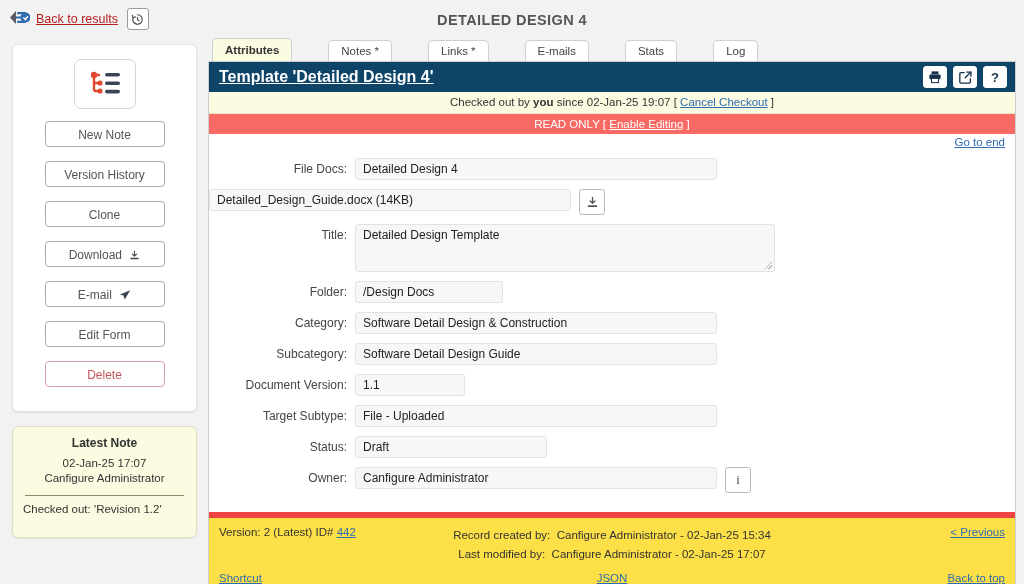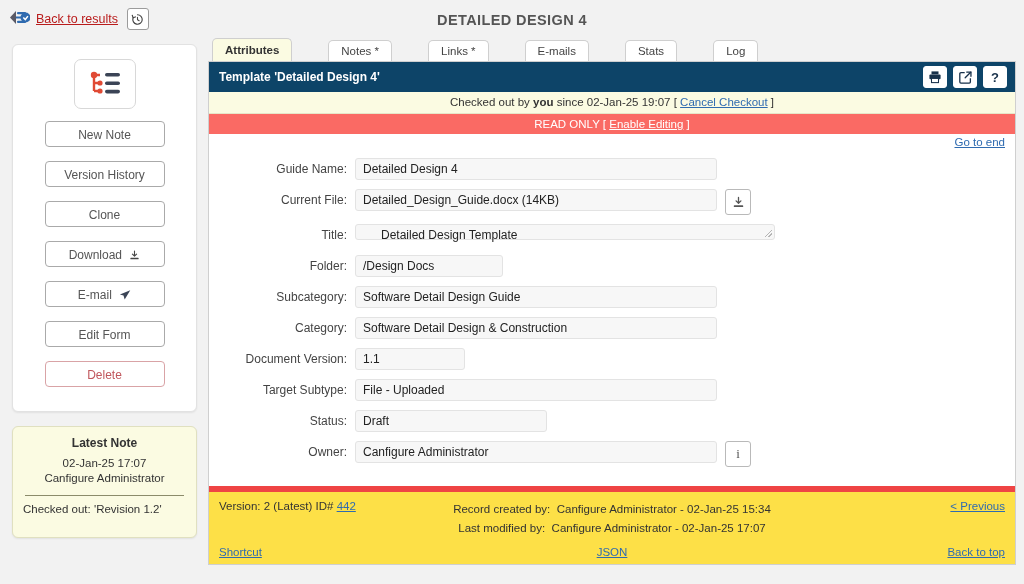--- a/index.html
+++ b/index.html
@@ -79,21 +79,21 @@
     white-space: nowrap;
   }
   .tab.active { background: #fbfbe2; font-weight: bold; color: #333; height: 23px; line-height: 22px; }
 
   .panel { border: 1px solid #cfcfcf; background: #fff; }
   .panel-header {
     background: #0d4468; color: #fff; height: 30px;
     display: flex; align-items: center; justify-content: space-between;
     padding: 0 8px 0 10px;
   }
-  .panel-header .ptitle { font-size: 12px; font-weight: bold; }
+  .panel-header .ptitle { font-size: 16px; font-weight: bold; text-decoration: underline; }
   .hdr-btns { display: flex; gap: 6px; }
   .hdr-btn {
     width: 24px; height: 22px; background: #fff; border: 1px solid #fff;
     border-radius: 3px; display: flex; align-items: center; justify-content: center;
     cursor: pointer; color: #17304a; font-size: 13px;
   }
 
   .bar-checkout {
     background: #fbfbe2; border-bottom: 1px solid #e6e6c8;
     text-align: center; font-size: 11.5px; color: #333;
@@ -115,21 +115,21 @@
     width: 146px; text-align: right; padding-right: 8px;
     font-size: 12px; color: #444; line-height: 22px; flex: none;
   }
   .finput {
     background: #f7f7f7; border: 1px solid #e3e3e3; border-radius: 3px;
     height: 22px; line-height: 20px; padding: 0 7px;
     font-size: 12px; color: #222; font-family: inherit;
   }
   .fta {
     background: #f7f7f7; border: 1px solid #e3e3e3; border-radius: 3px;
-    height: 16px; padding: 3px 25px; font-size: 12px; color: #222;
+    height: 48px; padding: 3px 7px; font-size: 12px; color: #222;
     position: relative; font-family: inherit;
   }
   .fta::after {
     content: ""; position: absolute; right: 2px; bottom: 2px;
     width: 7px; height: 7px;
     background:
       linear-gradient(135deg, transparent 45%, #b5b5b5 45%, #b5b5b5 56%, transparent 56%),
       linear-gradient(135deg, transparent 70%, #b5b5b5 70%, #b5b5b5 81%, transparent 81%);
   }
   .sq-btn {
@@ -272,53 +272,52 @@
         <span>READ ONLY [ </span><a>Enable Editing</a><span> ]</span>
       </div>
 
       <div class="goto-row">
         <a class="lnk goto-end">Go to end</a>
       </div>
 
       <div class="form">
 
         <div class="frow">
-          <div class="flabel">Guide Name:</div>
+          <div class="flabel">File Docs:</div>
           <div class="finput" style="width:362px">Detailed Design 4</div>
         </div>
 
         <div class="frow">
-          <div class="flabel">Current File:</div>
           <div class="finput" style="width:362px">Detailed_Design_Guide.docx (14KB)</div>
           <div class="sq-btn">
             <svg width="13" height="13" viewBox="0 0 16 16">
               <path d="M8 1.8 V8.4 M5 6 l3 3 l3 -3" stroke="#555" stroke-width="1.6" fill="none" stroke-linecap="round" stroke-linejoin="round"></path>
               <rect x="2.2" y="11.4" width="11.6" height="2.2" rx=".8" fill="#555"></rect>
             </svg>
           </div>
         </div>
 
         <div class="frow">
           <div class="flabel">Title:</div>
           <div class="fta" style="width:420px">Detailed Design Template</div>
         </div>
 
         <div class="frow">
           <div class="flabel">Folder:</div>
           <div class="finput" style="width:148px">/Design Docs</div>
         </div>
 
         <div class="frow">
+          <div class="flabel">Category:</div>
+          <div class="finput" style="width:362px">Software Detail Design &amp; Construction</div>
+        </div>
+
+        <div class="frow">
           <div class="flabel">Subcategory:</div>
           <div class="finput" style="width:362px">Software Detail Design Guide</div>
-        </div>
-
-        <div class="frow">
-          <div class="flabel">Category:</div>
-          <div class="finput" style="width:362px">Software Detail Design &amp; Construction</div>
         </div>
 
         <div class="frow">
           <div class="flabel">Document Version:</div>
           <div class="finput" style="width:110px">1.1</div>
         </div>
 
         <div class="frow">
           <div class="flabel">Target Subtype:</div>
           <div class="finput" style="width:362px">File - Uploaded</div>

